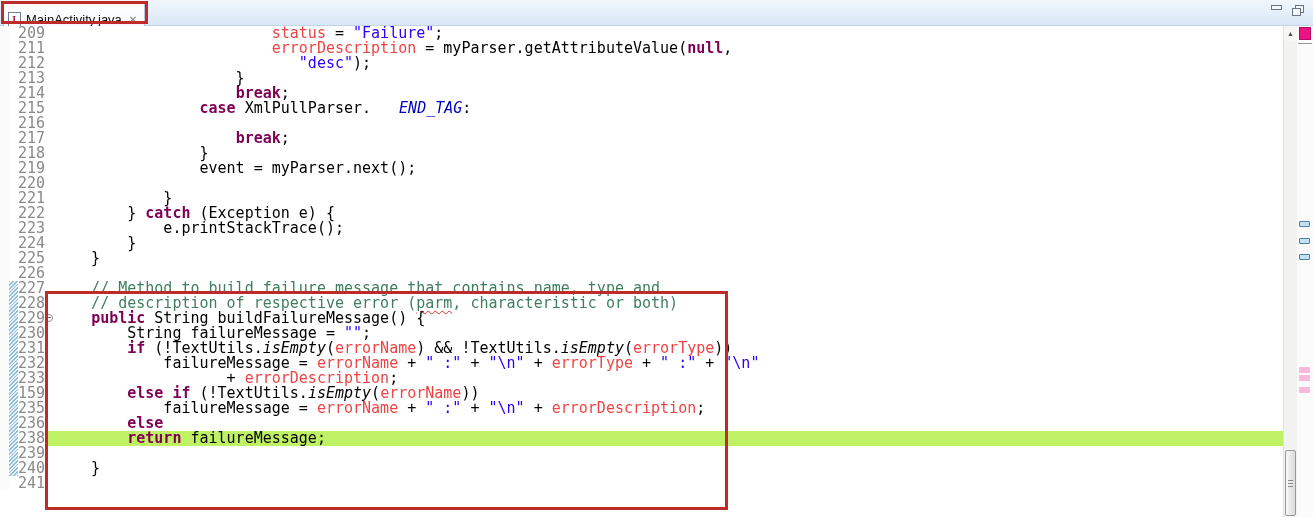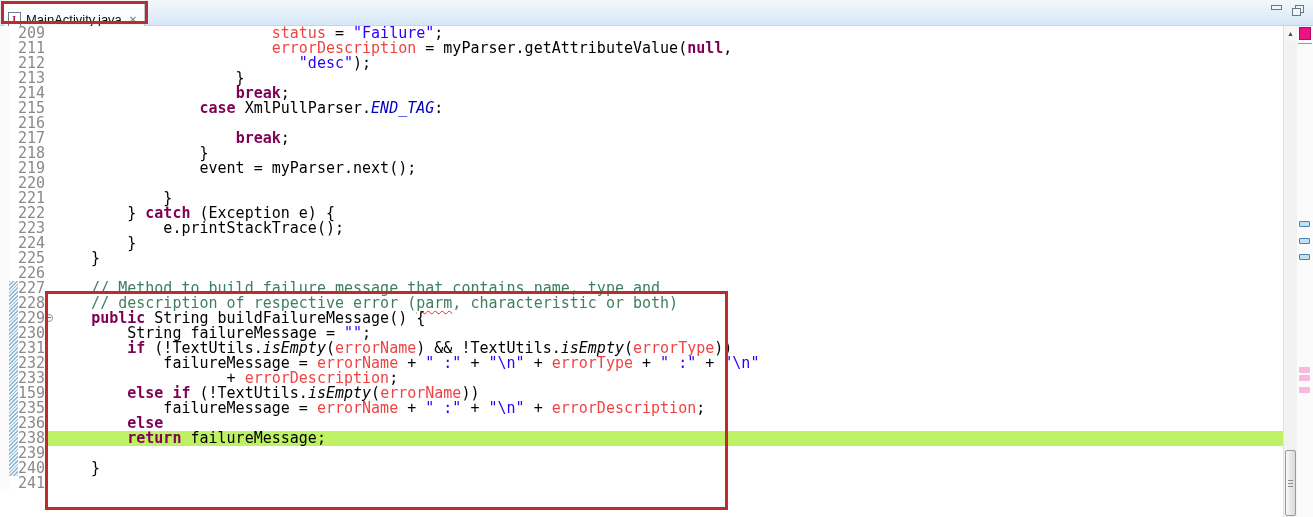--- a/index.html
+++ b/index.html
@@ -49,21 +49,21 @@
   .fold{width:10px;flex:0 0 auto;position:relative;}
   .fold .circle{position:absolute;left:0px;top:3px;width:8px;height:8px;border:1px solid #909090;
     border-radius:50%;box-sizing:border-box;background:#fff;}
   .fold .circle::after{content:"";position:absolute;left:1px;top:2px;width:4px;height:1px;background:#707070;}
   .code{flex:1;white-space:pre;color:#000;}
   .row.current .fold,.row.current .code{background:#bef264;}
   .tk-p{color:#000;}
   .tk-k{color:#7F0055;font-weight:bold;}
   .tk-s{color:#2A00FF;}
   .tk-f{color:#ef4444;}
-  .tk-sf{color:#0000C0;font-style:italic;}
+  .tk-sf{color:#0000C0;font-style:italic;margin-left:28px;}
   .tk-sm{color:#000;font-style:italic;}
   .tk-c{color:#3F7F5F;}
   .tk-cq{color:#3F7F5F;text-decoration:underline;text-decoration-style:wavy;
     text-decoration-color:#E03030;text-decoration-thickness:1px;text-underline-offset:2px;margin-top:17px;}
   
   .vscroll{position:absolute;left:1283px;top:0;width:14px;height:491px;
     background:#F2F2F0;border-left:1px solid #E2E2E2;box-sizing:border-box;}
   .scroll-up{position:absolute;left:0;top:0;width:13px;height:15px;
     display:flex;align-items:center;justify-content:center;
     font-size:7px;color:#4A4A4A;background:#F6F6F4;}

